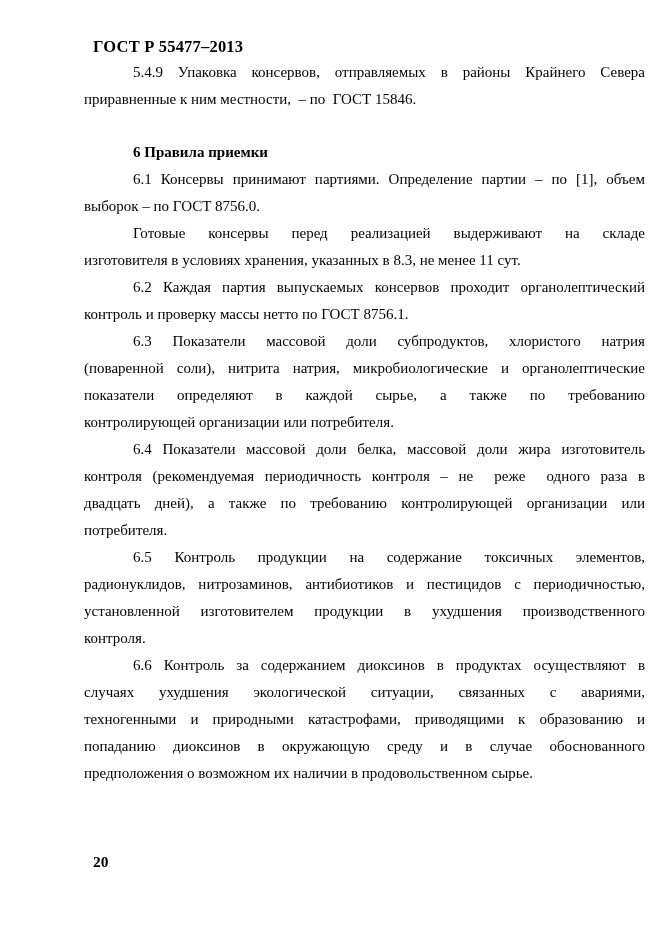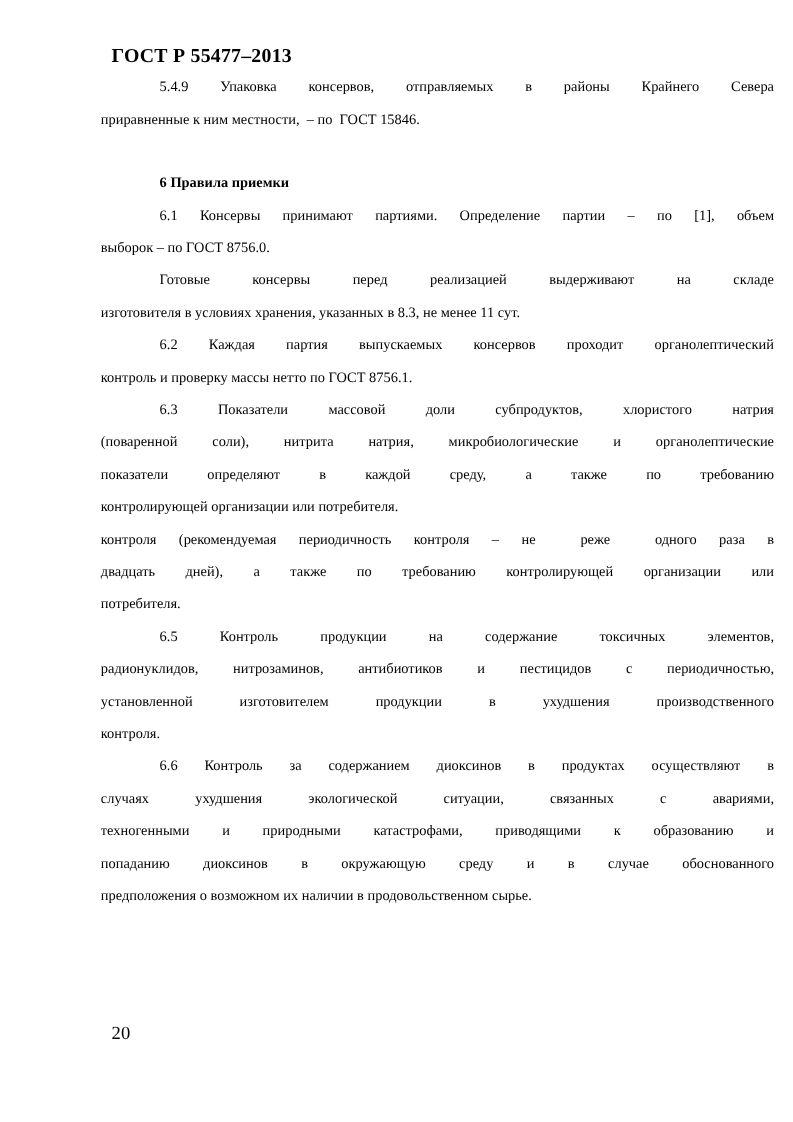--- a/index.html
+++ b/index.html
@@ -24,21 +24,21 @@
     font-size: 16.5px;
     font-weight: bold;
     letter-spacing: 0.2px;
     white-space: nowrap;
   }
   .text-block {
     position: absolute;
     left: 84px;
     top: 59px;
     width: 561px;
-    font-size: 12px;
+    font-size: 15px;
     line-height: 27px;
   }
   .paragraph {
     margin: 0;
   }
   .paragraph.heading {
     margin-top: 26px;
     font-weight: bold;
   }
   .paragraph.heading .line {
@@ -52,20 +52,21 @@
     padding-left: 49px;
   }
   .line.last {
     text-align-last: left;
   }
   .page-number {
     position: absolute;
     left: 93px;
     top: 853px;
     font-size: 15.5px;
+    font-weight: bold;
   }
 </style>
 </head>
 <body>
 
 <div class="page">
   <div class="running-header">ГОСТ Р 55477–2013</div>
 
   <div class="text-block" id="text-block">
       <div class="paragraph body">
@@ -83,24 +84,25 @@
         <div class="line first">Готовые консервы перед реализацией выдерживают на складе</div>
         <div class="line last">изготовителя в условиях хранения, указанных в 8.3, не менее 11 сут.</div>
       </div>
       <div class="paragraph body">
         <div class="line first">6.2 Каждая партия выпускаемых консервов проходит органолептический</div>
         <div class="line last">контроль и проверку массы нетто по ГОСТ 8756.1.</div>
       </div>
       <div class="paragraph body">
         <div class="line first">6.3 Показатели массовой доли субпродуктов, хлористого натрия</div>
         <div class="line">(поваренной соли), нитрита натрия, микробиологические и органолептические</div>
-        <div class="line">показатели определяют в каждой среду, а также по требованию</div>
+        <div class="line">показатели определяют в каждой сырье, а также по требованию</div>
         <div class="line last">контролирующей организации или потребителя.</div>
       </div>
       <div class="paragraph body">
+        <div class="line first">6.4 Показатели массовой доли белка, массовой доли жира изготовитель</div>
         <div class="line">контроля (рекомендуемая периодичность контроля – не&nbsp; реже&nbsp; одного раза в</div>
         <div class="line">двадцать дней), а также по требованию контролирующей организации или</div>
         <div class="line last">потребителя.</div>
       </div>
       <div class="paragraph body">
         <div class="line first">6.5 Контроль продукции на содержание токсичных элементов,</div>
         <div class="line">радионуклидов, нитрозаминов, антибиотиков и пестицидов с периодичностью,</div>
         <div class="line">установленной изготовителем продукции в ухудшения производственного</div>
         <div class="line last">контроля.</div>
       </div>

